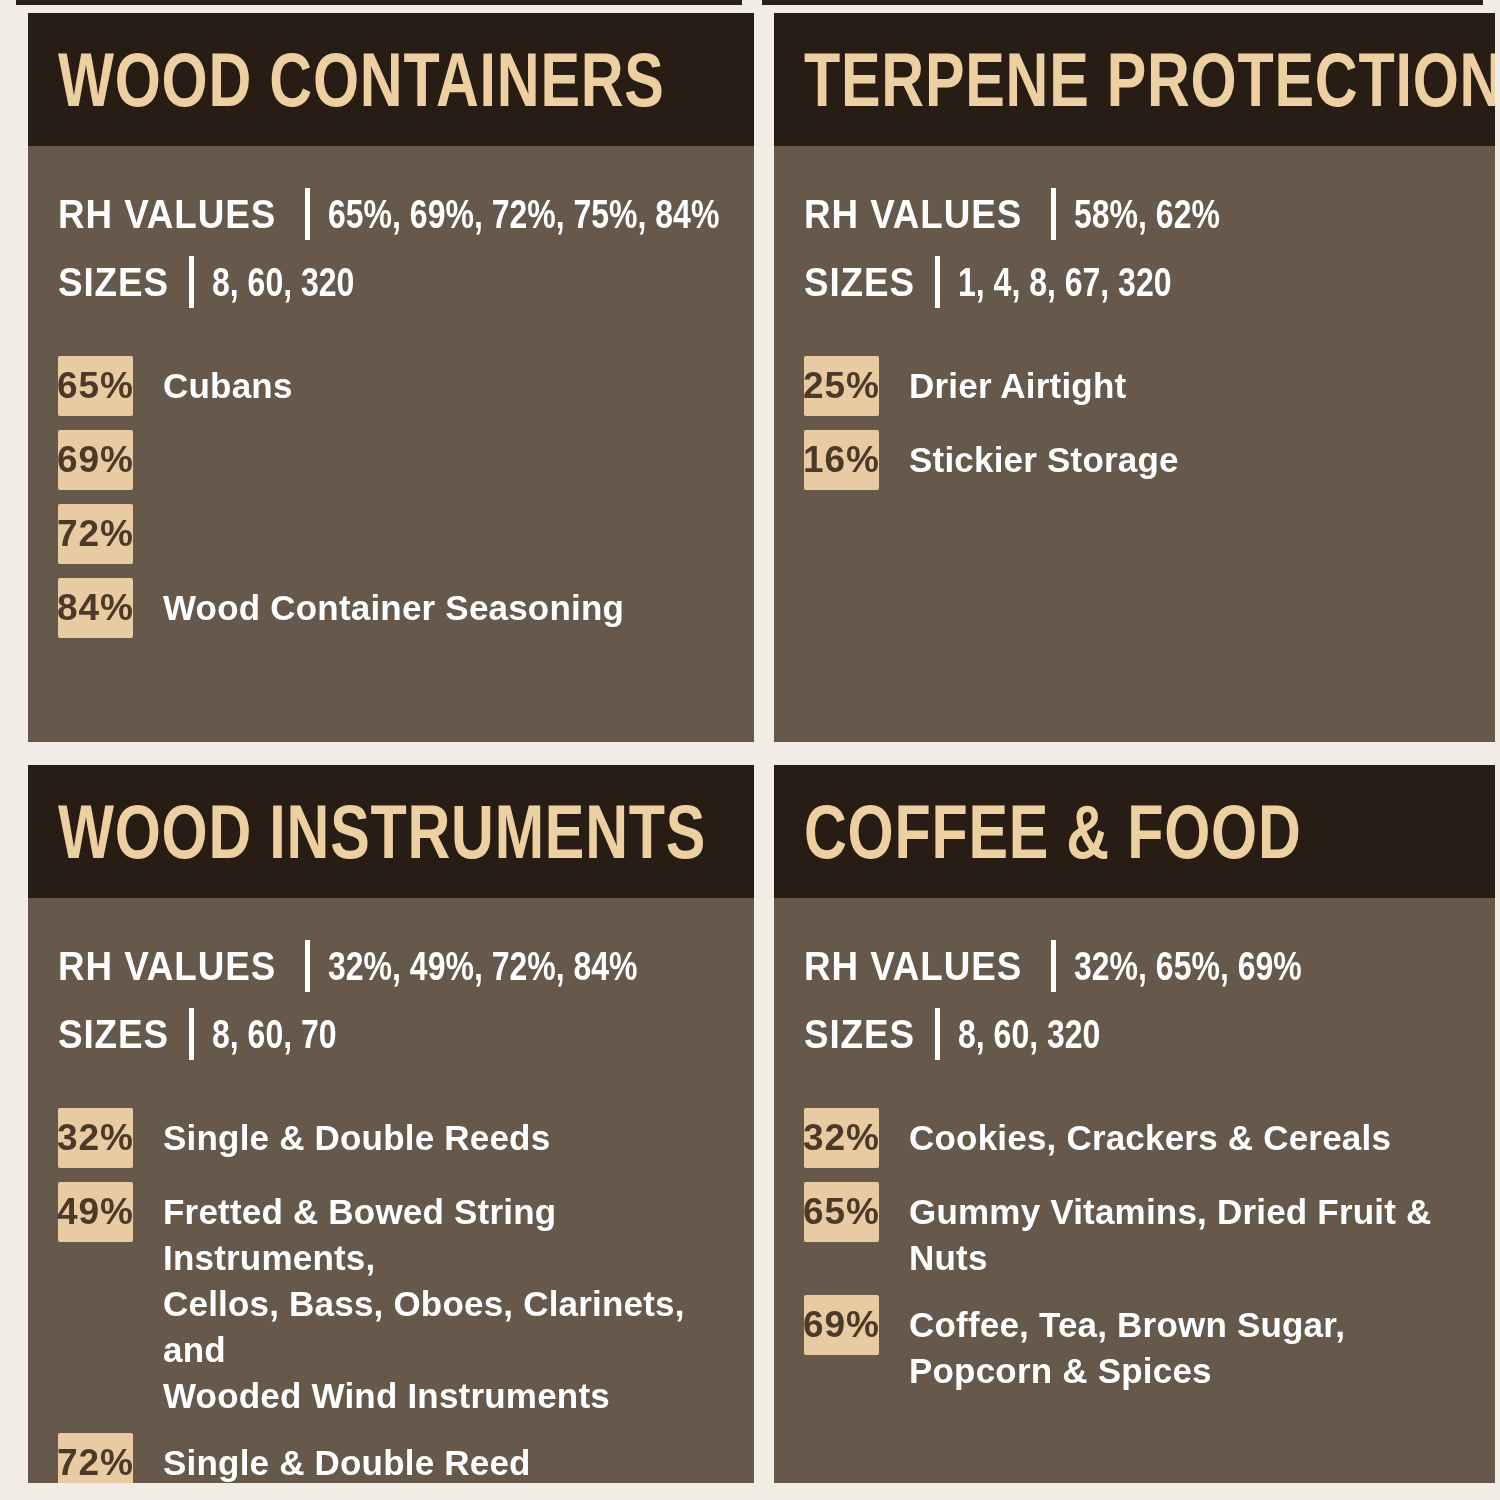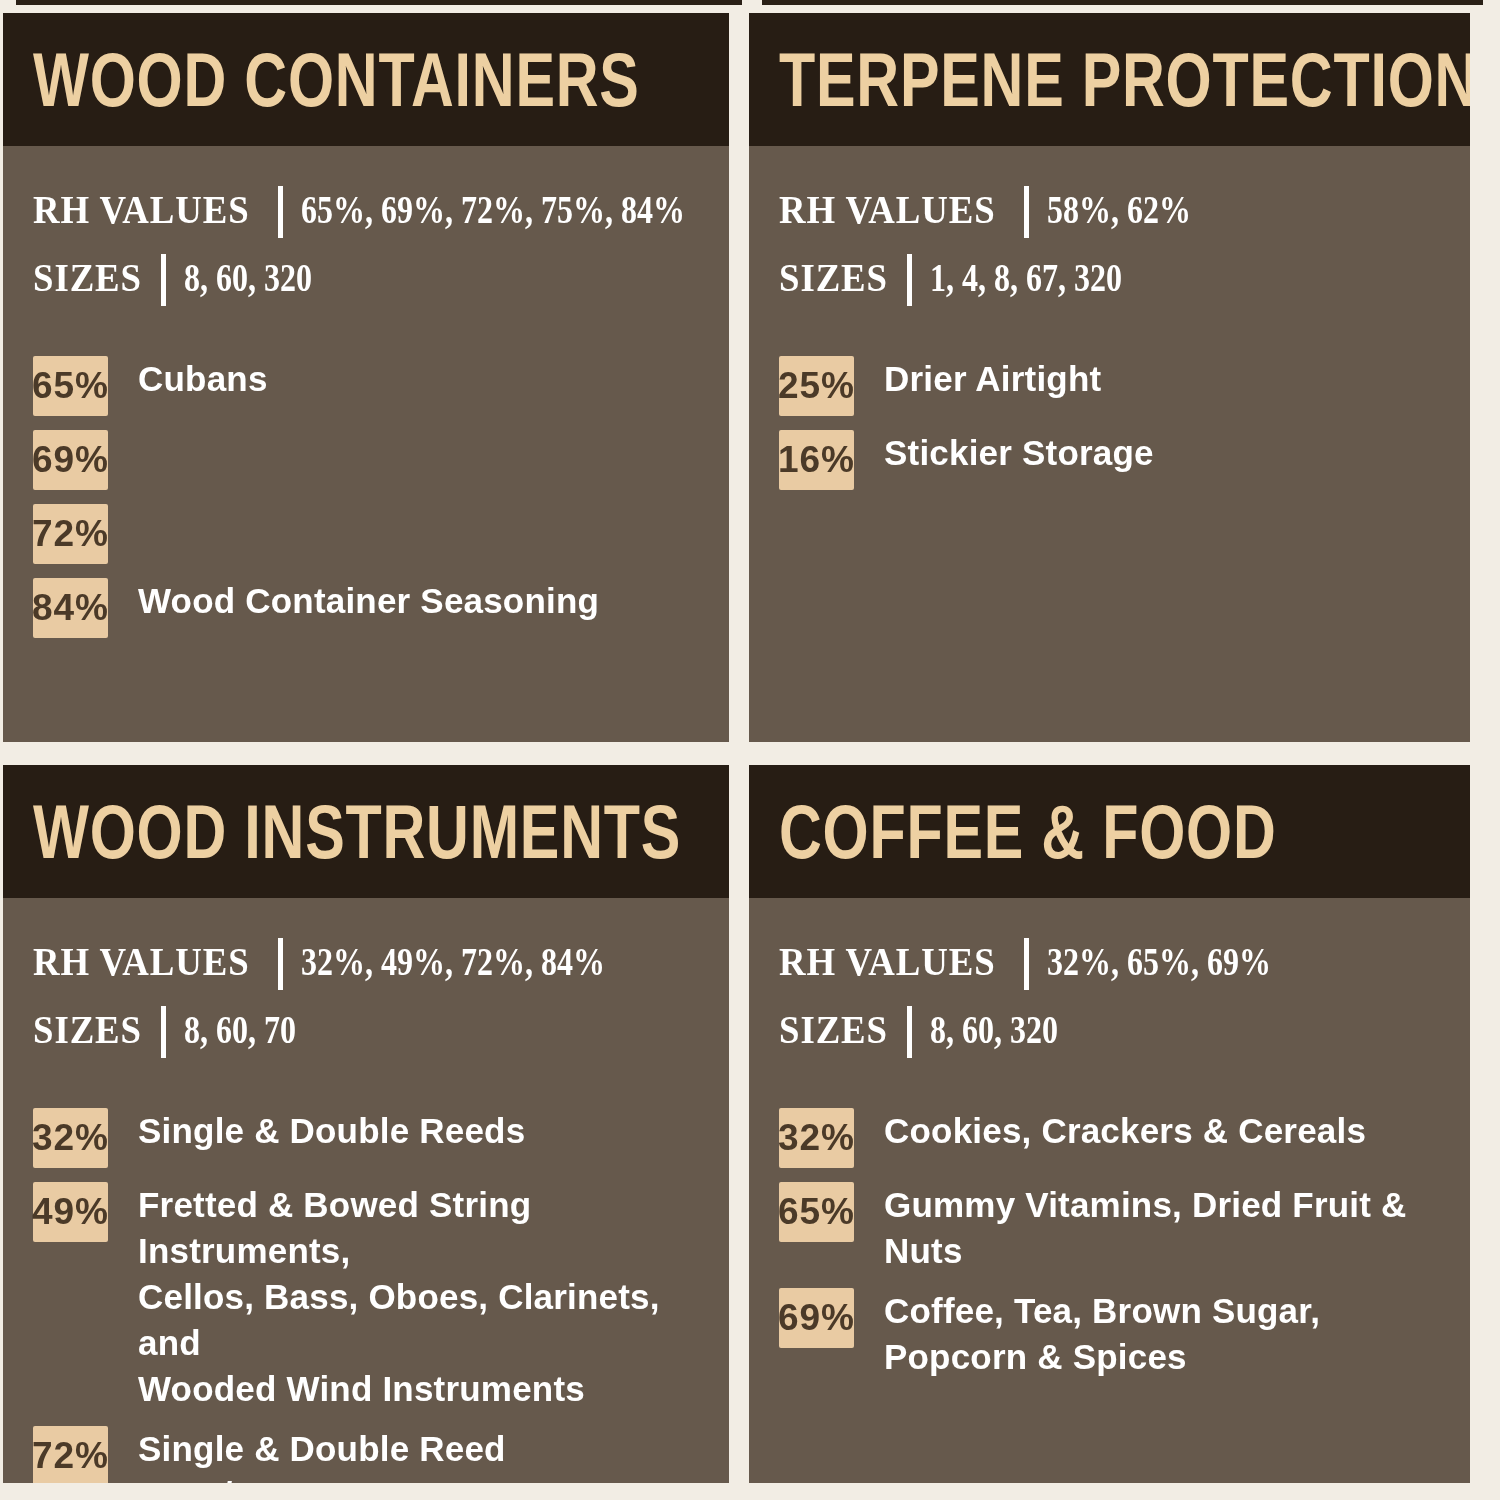--- a/index.html
+++ b/index.html
@@ -5,45 +5,45 @@
   * { margin:0; padding:0; box-sizing:border-box; }
   html,body { width:1500px; height:1500px; }
   body { font-family:"Liberation Sans", sans-serif; background:#f2ede4; }
   .page { position:relative; width:1500px; height:1500px; background:#f2ede4; overflow:hidden; }
 
   
   .top-strip { position:absolute; top:0; height:5px; background:#2a2016; }
   .top-strip.left  { left:16px;  width:726px; }
   .top-strip.right { left:762px; width:721px; }
 
-  .grid { position:absolute; left:3px; top:13px; width:1467px; height:1470px;
+  .grid { position:absolute; left:28px; top:13px; width:1467px; height:1470px;
           display:grid; grid-template-columns:726px 721px; grid-template-rows:729px 718px;
           column-gap:20px; row-gap:23px; }
 
   .panel { background:#66594c; display:flex; flex-direction:column; overflow:hidden; }
 
   .panel-header { height:133px; background:#271d14; display:flex; align-items:center; padding:0 0 0 30px; flex:0 0 auto; }
   .panel-title { color:#edd0a2; font-weight:700; font-size:76px; letter-spacing:1px; white-space:nowrap;
                  display:inline-block; transform:scaleX(0.78); transform-origin:left center; }
 
   .panel-body { flex:1 1 auto; padding:40px 24px 0 30px; }
 
-  .meta-line { display:flex; align-items:flex-start; height:56px; margin-bottom:12px;font-family:Liberation Serif, serif; }
+  .meta-line { display:flex; align-items:center; height:56px; margin-bottom:12px; }
   .meta-label { color:#ffffff; font-weight:700; font-size:40px; letter-spacing:1px; white-space:nowrap;
                 display:inline-block; transform:scaleX(0.92); transform-origin:left center; }
   .meta-pipe { width:5px; height:52px; background:#ffffff; margin:0 18px 0 10px; flex:0 0 auto; }
   .meta-values { color:#ffffff; font-weight:700; font-size:40px; white-space:nowrap;
                  display:inline-block; transform:scaleX(0.80); transform-origin:left center; }
 
   .items { margin-top:46px; display:flex; flex-direction:column; gap:14px; }
   .item-row { display:flex; align-items:flex-start; gap:30px; }
   .item-badge { width:75px; height:60px; background:#e9cba3; border-radius:2px; flex:0 0 auto;
                 display:flex; align-items:center; justify-content:center;
                 color:#4b3a28; font-weight:700; font-size:37px; letter-spacing:1px; }
-  .item-label { color:#ffffff; font-weight:700; font-size:35px; line-height:46px; 
+  .item-label { color:#ffffff; font-weight:700; font-size:35px; line-height:46px; margin-top:7px;
                 white-space:pre-line; letter-spacing:0.2px; }
 </style>
 </head>
 <body>
 
 <div class="page">
 
   <div class="top-strip left"></div>
   <div class="top-strip right"></div>
 

